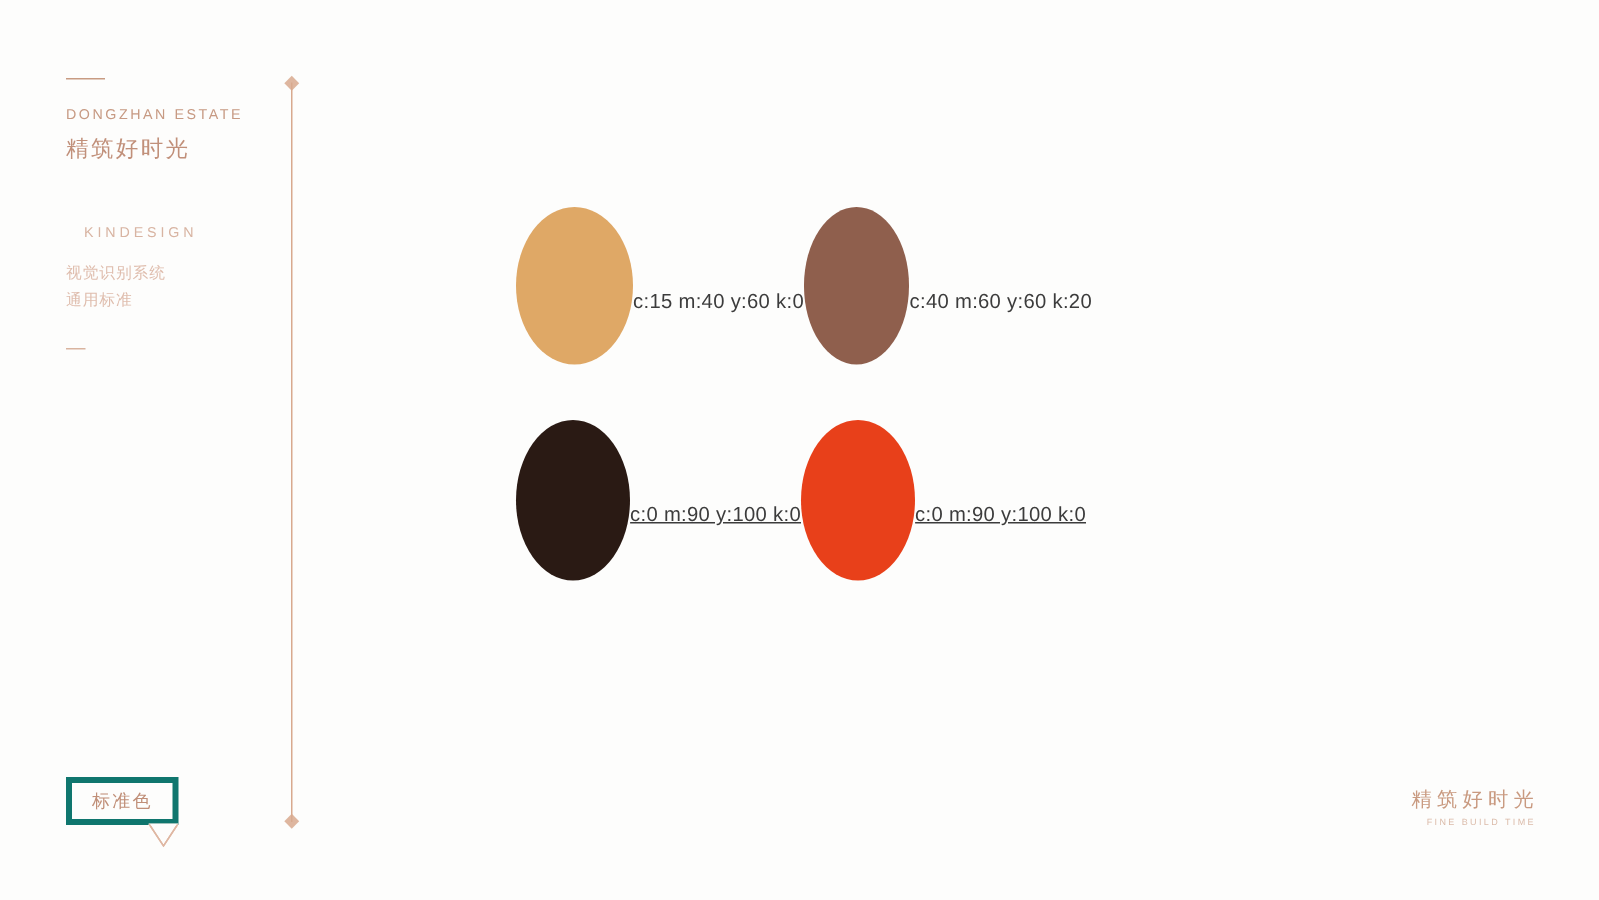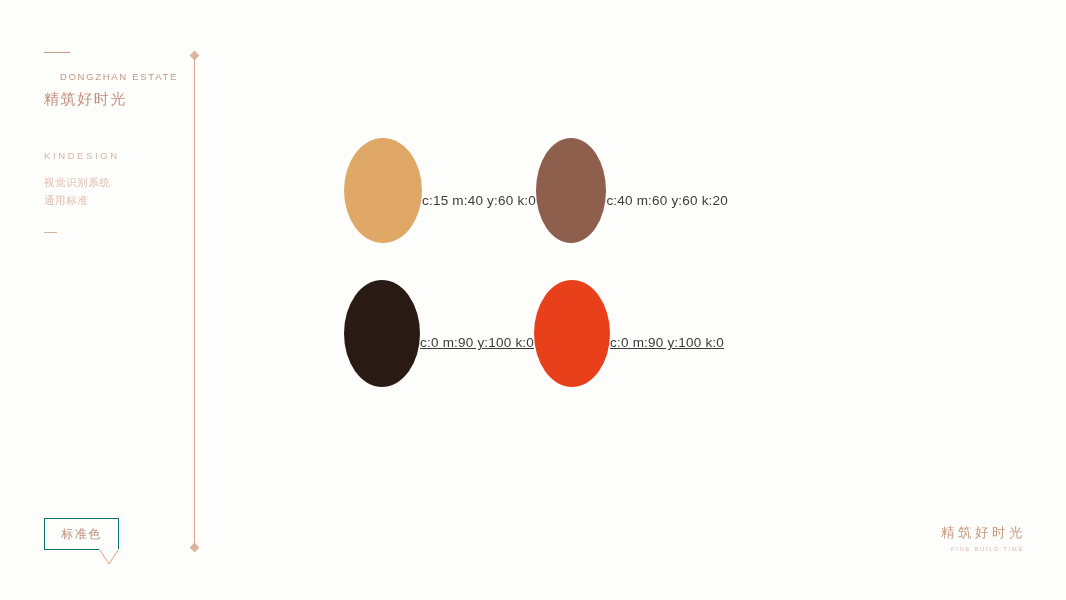--- a/index.html
+++ b/index.html
@@ -33,31 +33,30 @@
     height: 1px;
     background: #C89B82;
     margin-bottom: 18px;
   }
   .brand-en {
     font-size: 9.5px;
     letter-spacing: 1.7px;
     color: #C79A83;
     white-space: nowrap;
     margin-bottom: 8px;
-    text-align: center;
   }
   .brand-cn {
     font-size: 15px;
     letter-spacing: 1.6px;
     color: #C1907A;
     white-space: nowrap;
   }
   .design-en {
     position: absolute;
-    left: 0;
+    left: 12px;
     top: 98px;
     font-size: 9.5px;
     letter-spacing: 2.6px;
     color: #D8B4A2;
     white-space: nowrap;
   }
   .design-cn {
     position: absolute;
     left: 0;
     top: 122px;
@@ -136,21 +135,21 @@
     text-decoration: underline;
   }
 
   
   .badge {
     position: absolute;
     left: 44px;
     top: 518px;
     width: 75px;
     height: 32px;
-    border: 1px solid #0f766e;
+    border: 4px solid #0f766e;
     display: flex;
     align-items: center;
     justify-content: center;
     box-sizing: border-box;
   }
   .badge-text {
     font-size: 12px;
     letter-spacing: 1.5px;
     color: #C08F78;
     white-space: nowrap;

